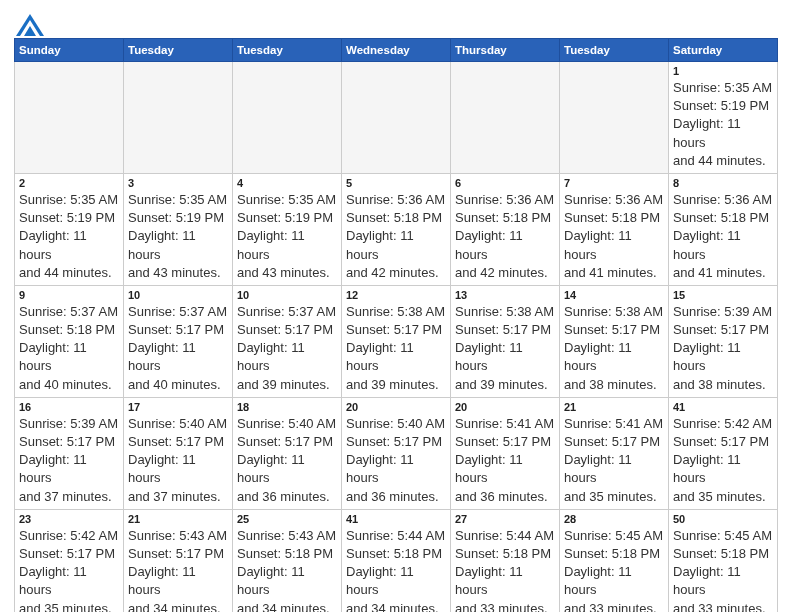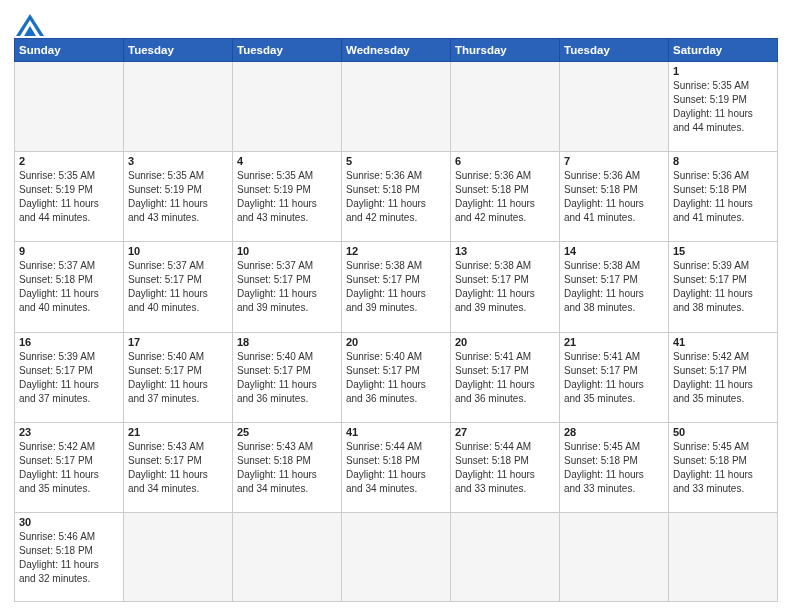--- a/index.html
+++ b/index.html
@@ -85,21 +85,21 @@
       height: 70px;
     }
     .day-number {
       font-size: 11px;
       font-weight: bold;
       color: #222;
       display: block;
       margin-bottom: 2px;
     }
     .day-info {
-      font-size: 10px;
+      font-size: 13px;
       color: #333;
       line-height: 1.4;
     }
   </style>
 </head>
 <body>
 
 <div class="page">
   <div class="header">
     <div class="logo">

